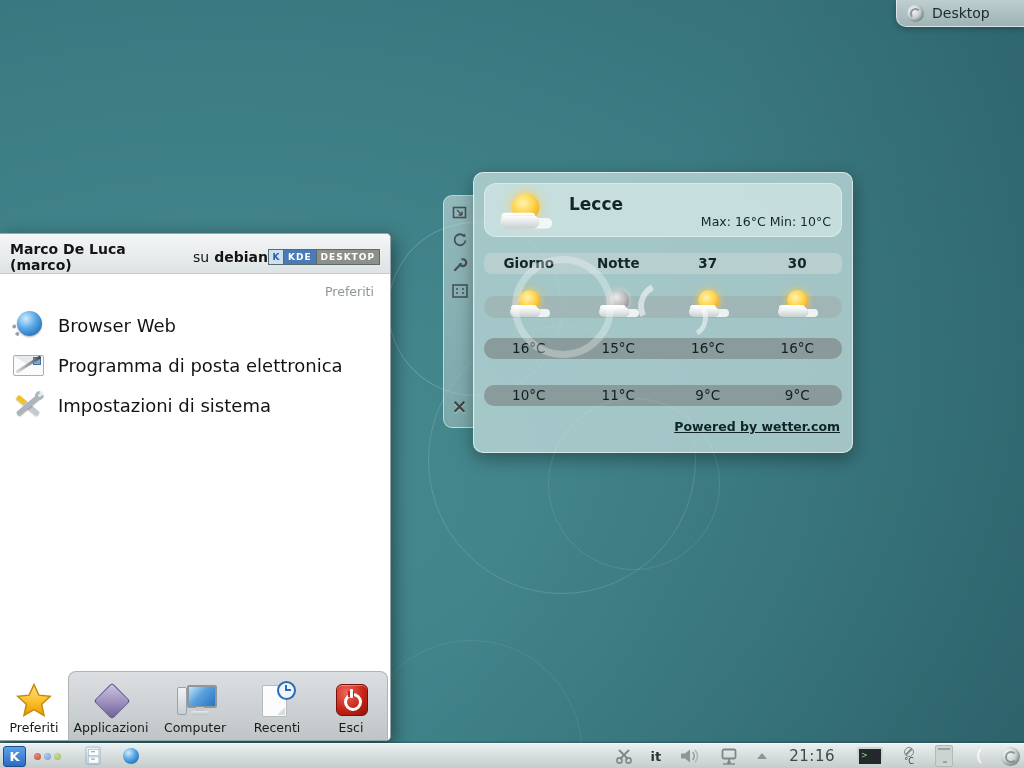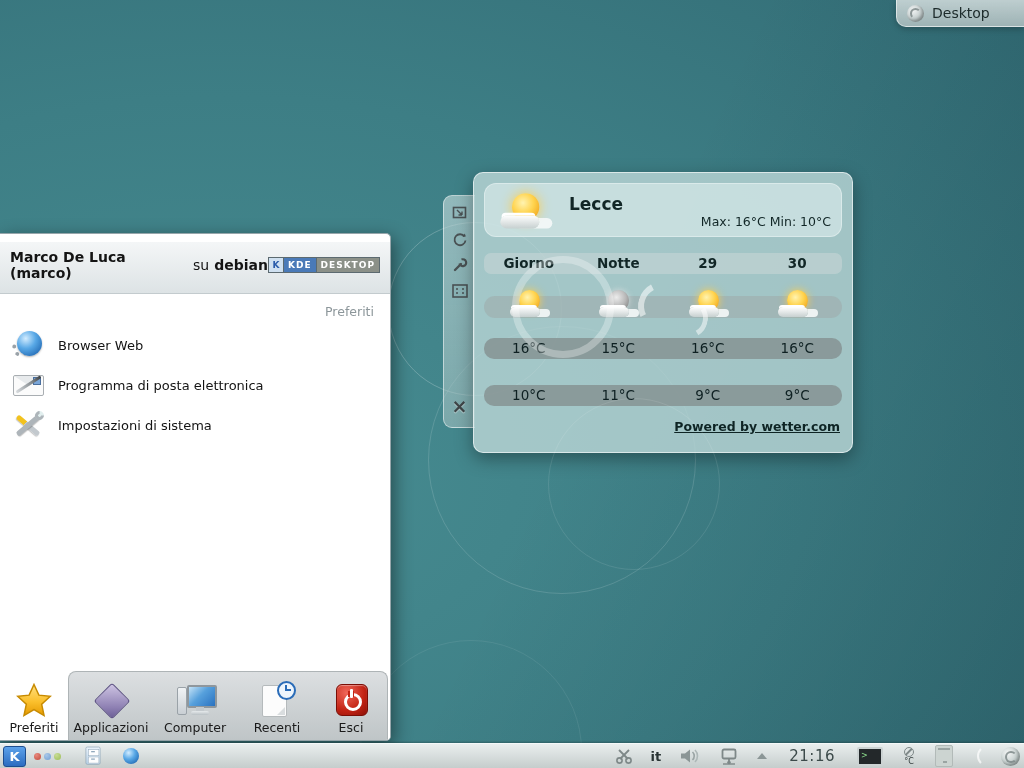--- a/index.html
+++ b/index.html
@@ -71,38 +71,38 @@
     font-size:13.5px;line-height:21px;color:#0e2022;}
   .wtemp1{margin-top:8px;}
   .wtemp2{margin-top:26px;}
   .wcredit{margin-top:13px;text-align:right;font-size:12.5px;padding-right:2px;}
   .wcredit a{color:#0e2424;text-decoration:underline;font-weight:bold;}
 
   
   .kickoff{position:absolute;left:0;top:233px;width:391px;height:508px;z-index:10;
     background:#ffffff;border:1px solid #97a6ab;border-left:none;border-radius:0 5px 5px 0;
     box-sizing:border-box;box-shadow:3px 5px 18px rgba(0,0,0,.45);display:flex;flex-direction:column;overflow:hidden;}
-  .khead{background:linear-gradient(#f4f6f7,#dde3e5);padding:7px 10px 12px;border-bottom:1px solid #c3cbce;margin-top:8px;}
+  .khead{background:linear-gradient(#f4f6f7,#dde3e5);padding:7px 10px 0;border-bottom:1px solid #c3cbce;}
   .ktitle{font-size:14px;color:#141414;display:flex;align-items:center;}
   .ktitle .bold{font-weight:bold;}
   .ktitle .sep{font-weight:normal;margin:0 5px;}
   .kbadge{margin-left:auto;display:flex;align-items:stretch;border:1px solid #5c6a70;height:14px;
     font-size:9px;font-weight:bold;line-height:14px;}
   .kbadge .kb-k{width:14px;background:#cfe0f0;color:#2a5caa;text-align:center;border-right:1px solid #5c6a70;}
   .kbadge .kb-kde{background:#4a7ab8;color:#fff;padding:0 4px;border-right:1px solid #5c6a70;letter-spacing:1px;}
   .kbadge .kb-desk{background:#8b9088;color:#fff;padding:0 4px;letter-spacing:1px;}
   .ksearch{display:flex;align-items:center;margin-top:7px;gap:7px;}
   .binoc{width:30px;height:28px;flex:0 0 auto;}
   .ksearch label{font-size:13.5px;color:#1a1a1a;}
   .ksearch input{flex:1;height:22px;border:1px solid #6fa6d2;border-radius:4px;background:#fff;
     box-shadow:inset 0 1px 2px rgba(0,0,0,.12);outline:none;font-size:13px;padding:0 6px;margin-right:4px;}
   .kbody{flex:1;background:#fff;overflow:hidden;}
   .ksec{ text-align:right;color:#8c969a;font-size:12.5px;padding:10px 16px 6px;}
   .kitem{display:flex;align-items:center;height:40px;padding-left:12px;gap:14px;cursor:default;}
-  .kitem .klabel{font-size:13px;color:#141414;}
+  .kitem .klabel{font-size:18px;color:#141414;}
   .kicon{width:32px;height:32px;position:relative;flex:0 0 auto;}
 
   .ic-globe .sphere{position:absolute;left:5px;top:2px;width:25px;height:25px;border-radius:50%;
     background:radial-gradient(circle at 35% 30%, #d2ecff, #58a8e6 42%, #1e65b0 88%);
     box-shadow:0 1px 2px rgba(0,0,0,.3);z-index:1;}
   .ic-globe .gear{position:absolute;left:0px;top:10px;width:18px;height:18px;border-radius:50%;
     border:4px dotted #9aa2a8;box-sizing:border-box;}
   .ic-mail .env{position:absolute;left:1px;top:6px;width:29px;height:19px;background:#fbfbfb;
     border:1px solid #a9aeb2;border-radius:2px;}
   .ic-mail .flap{position:absolute;left:2px;top:7px;width:0;height:0;
@@ -248,21 +248,21 @@
         <span class="sun"></span>
         <span class="cloud"></span>
       </div>
     <div class="wcity">Lecce</div>
     <div class="wmaxmin">Max: 16°C Min: 10°C</div>
   </div>
 
   <div class="wrow wcols">
     <span>Giorno</span>
     <span>Notte</span>
-    <span>29</span>
+    <span>37</span>
     <span>30</span>
   </div>
 
   <div class="wicons">
     <div class="pillbg"></div>
     <div class="wrow">
       <span><span class="wicon"><span class="sun"></span><span class="cloud"></span></span></span>
       <span><span class="wicon moon"><span class="sun"></span><span class="cloud"></span></span></span>
       <span><span class="wicon"><span class="sun"></span><span class="cloud"></span></span></span>
       <span><span class="wicon"><span class="sun"></span><span class="cloud"></span></span></span>

